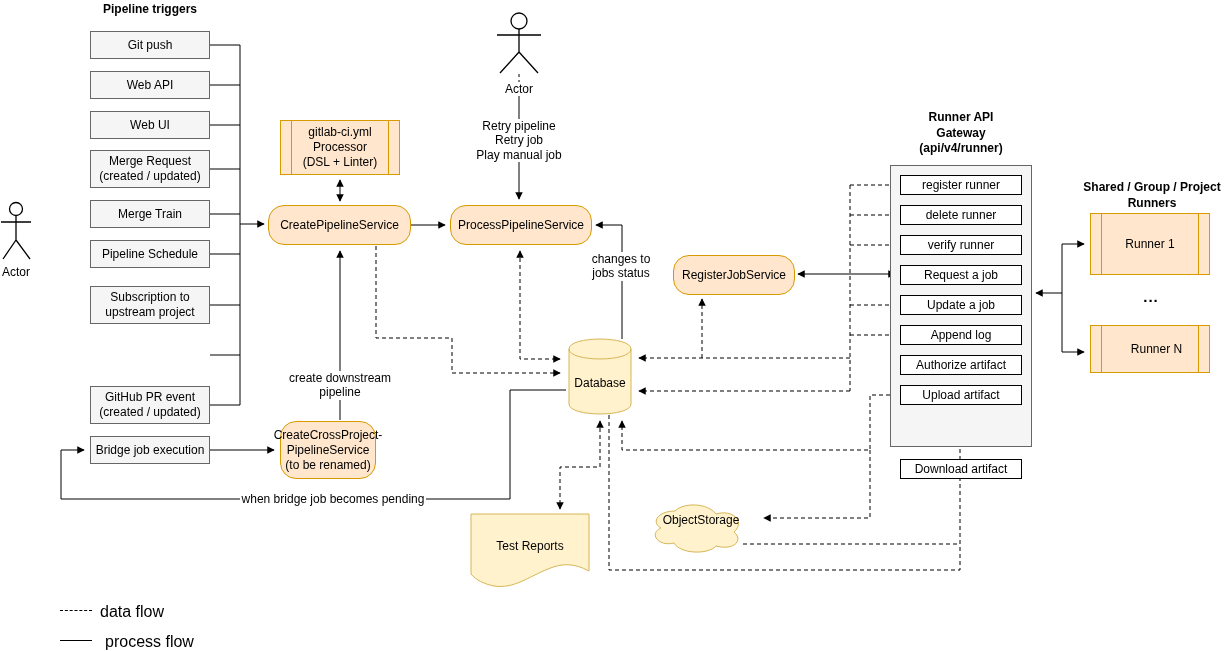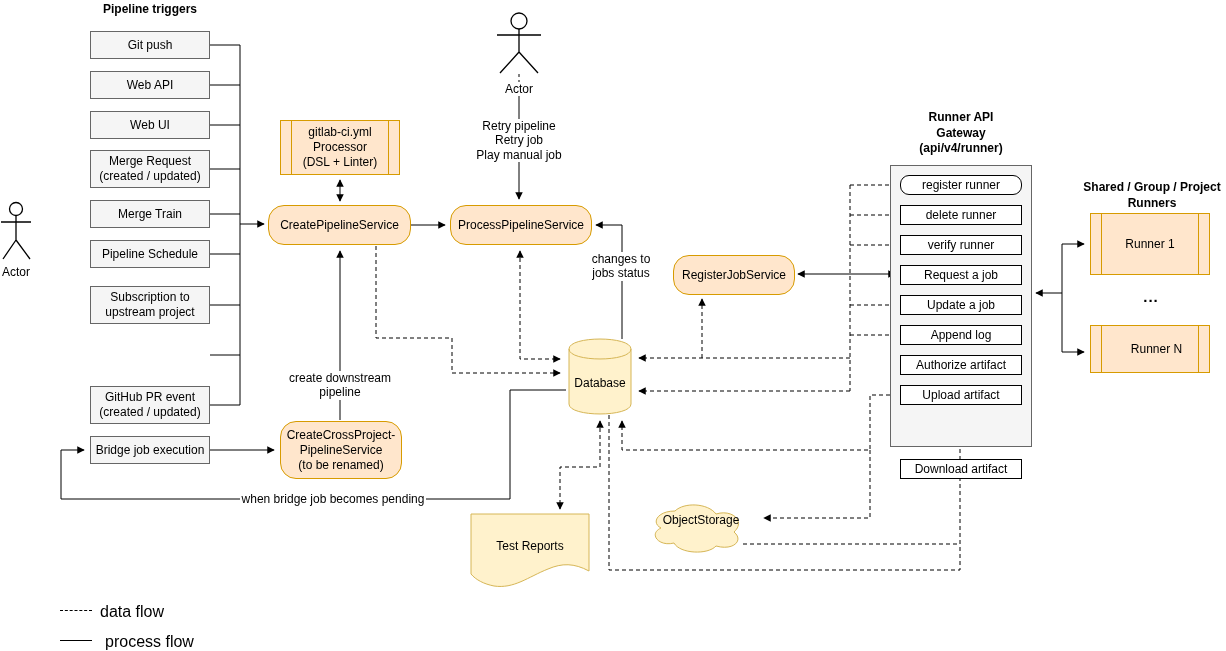--- a/index.html
+++ b/index.html
@@ -107,37 +107,37 @@
 
   <div class="edge-label" style="left:-14px;top:265px;width:60px;">Actor</div>
   <div class="edge-label" style="left:489px;top:82px;width:60px;">Actor</div>
 
   <div class="node component" style="left:280px;top:120px;width:120px;height:55px;">gitlab-ci.yml
 Processor
 (DSL + Linter)</div>
   <div class="node service" style="left:268px;top:205px;width:143px;height:40px;">CreatePipelineService</div>
   <div class="node service" style="left:450px;top:205px;width:142px;height:40px;">ProcessPipelineService</div>
   <div class="node service" style="left:673px;top:255px;width:122px;height:40px;">RegisterJobService</div>
-  <div class="node service" style="left:280px;top:421px;width:122px;height:58px;">CreateCrossProject-
+  <div class="node service" style="left:280px;top:421px;width:96px;height:58px;">CreateCrossProject-
 PipelineService
 (to be renamed)</div>
 
   <div style="position:absolute;left:568px;top:338px;width:64px;height:77px;">
     <svg class="shape-svg" width="64" height="77" viewBox="0 0 64 77">
       <path d="M1,11 C1,-2.3 63,-2.3 63,11 V66 C63,79.3 1,79.3 1,66 Z" fill="var(--store-fill)" stroke="var(--store-border)"></path>
       <path d="M1,11 C1,24.3 63,24.3 63,11" fill="none" stroke="var(--store-border)"></path>
     </svg>
     <div class="shape-label" style="top:38px;">Database</div>
   </div>
 
   <div class="title" style="left:880px;top:110px;width:162px;">Runner API
 Gateway
 (api/v4/runner)</div>
   <div class="gateway-container"></div>
-  <div class="node endpoint" style="top:175px;border-radius:9px;">register runner</div>
+  <div class="node endpoint" style="top:175px;">register runner</div>
   <div class="node endpoint" style="top:205px;">delete runner</div>
   <div class="node endpoint" style="top:235px;">verify runner</div>
   <div class="node endpoint" style="top:265px;">Request a job</div>
   <div class="node endpoint" style="top:295px;">Update a job</div>
   <div class="node endpoint" style="top:325px;">Append log</div>
   <div class="node endpoint" style="top:355px;">Authorize artifact</div>
   <div class="node endpoint" style="top:385px;">Upload artifact</div>
   <div class="node endpoint" style="top:415px;margin-top:44px;">Download artifact</div>
 
   <div class="title" style="left:1078px;top:180px;width:148px;">Shared / Group / Project

